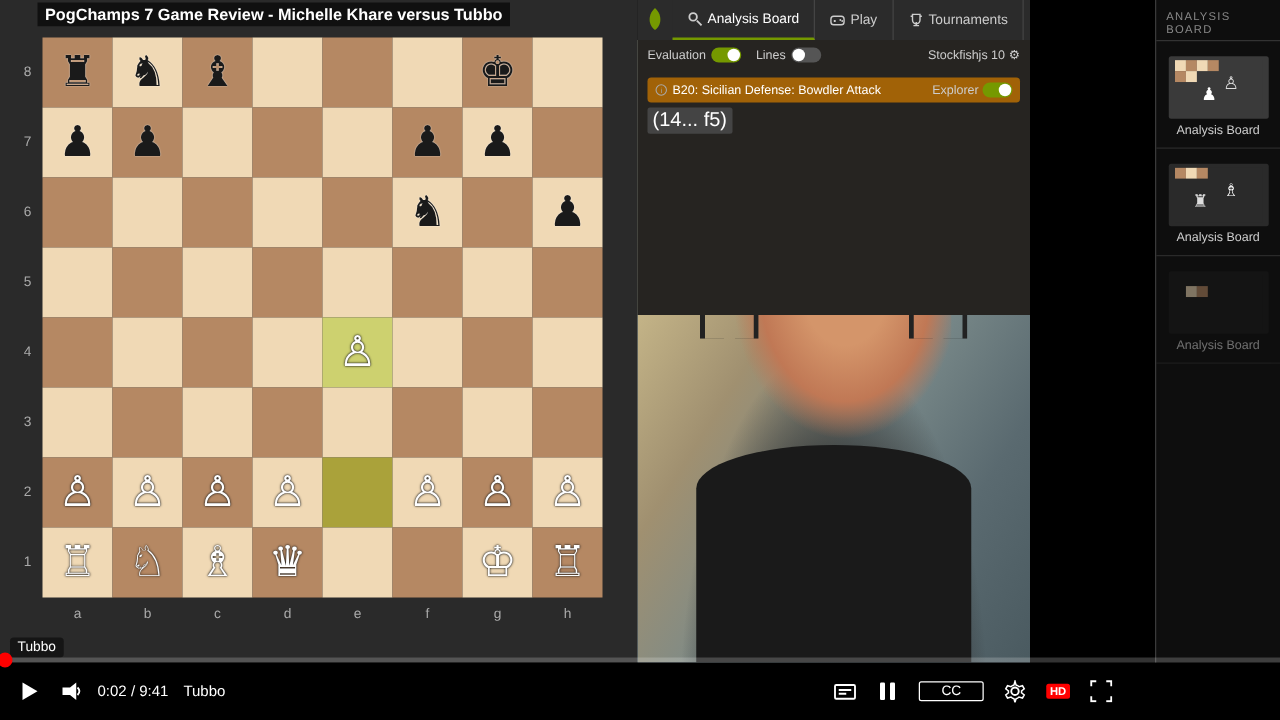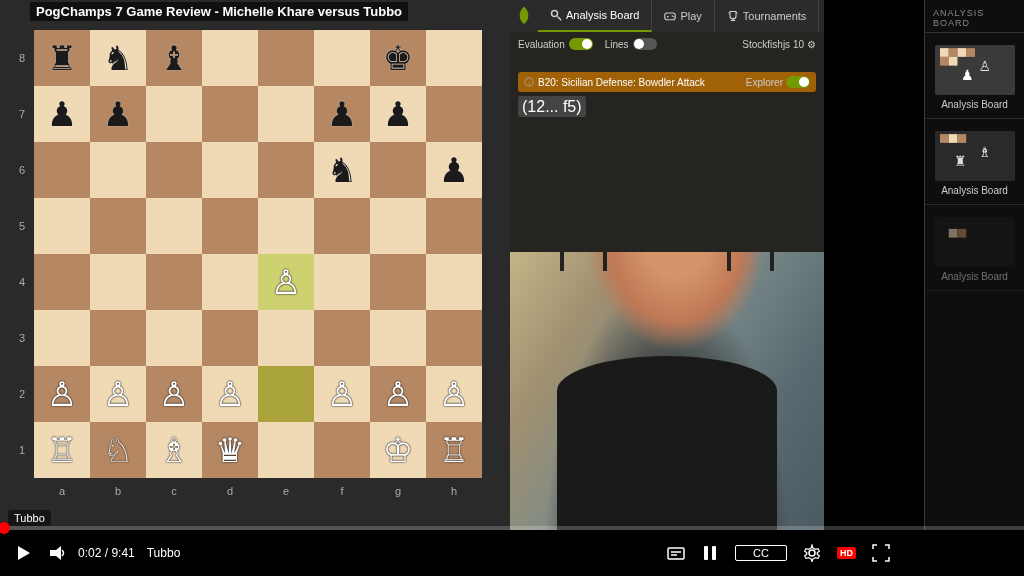--- a/index.html
+++ b/index.html
@@ -140,21 +140,21 @@
       width: 314px;
       height: 220px;
       background: #262421;
       padding: 6px 8px;
       z-index: 10;
     }
 
     .analysis-controls {
       display: flex;
       justify-content: space-between;
-      margin-bottom: 22px;
+      margin-bottom: 12px;
     }
 
     .toggle-group {
       display: flex;
       align-items: center;
       gap: 12px;
     }
 
     .toggle-item {
       display: flex;
@@ -675,21 +675,21 @@
           <text x="5.5" y="9" font-size="7" fill="#aaa">i</text>
         </svg>
       <span class="opening-label">B20: Sicilian Defense: Bowdler Attack</span>
       <div class="explorer-toggle">
         <span>Explorer</span>
         <div class="toggle-switch on" style="width:24px;height:12px;"></div>
       </div>
     </div>
 
     <div style="margin-top:6px;">
-      <span class="current-move">(12... f5)</span>
+      <span class="current-move">(14... f5)</span>
     </div>
   </div>
 
   <div class="analysis-sidebar">
     <div class="sidebar-item-header">
       <span>Analysis Board</span>
     </div>
     <div class="sidebar-entry">
       <div class="sidebar-thumb" style="background:#3a3a3a;display:flex;align-items:center;justify-content:center;">
         <svg viewBox="0 0 40 25" width="70" height="44">

